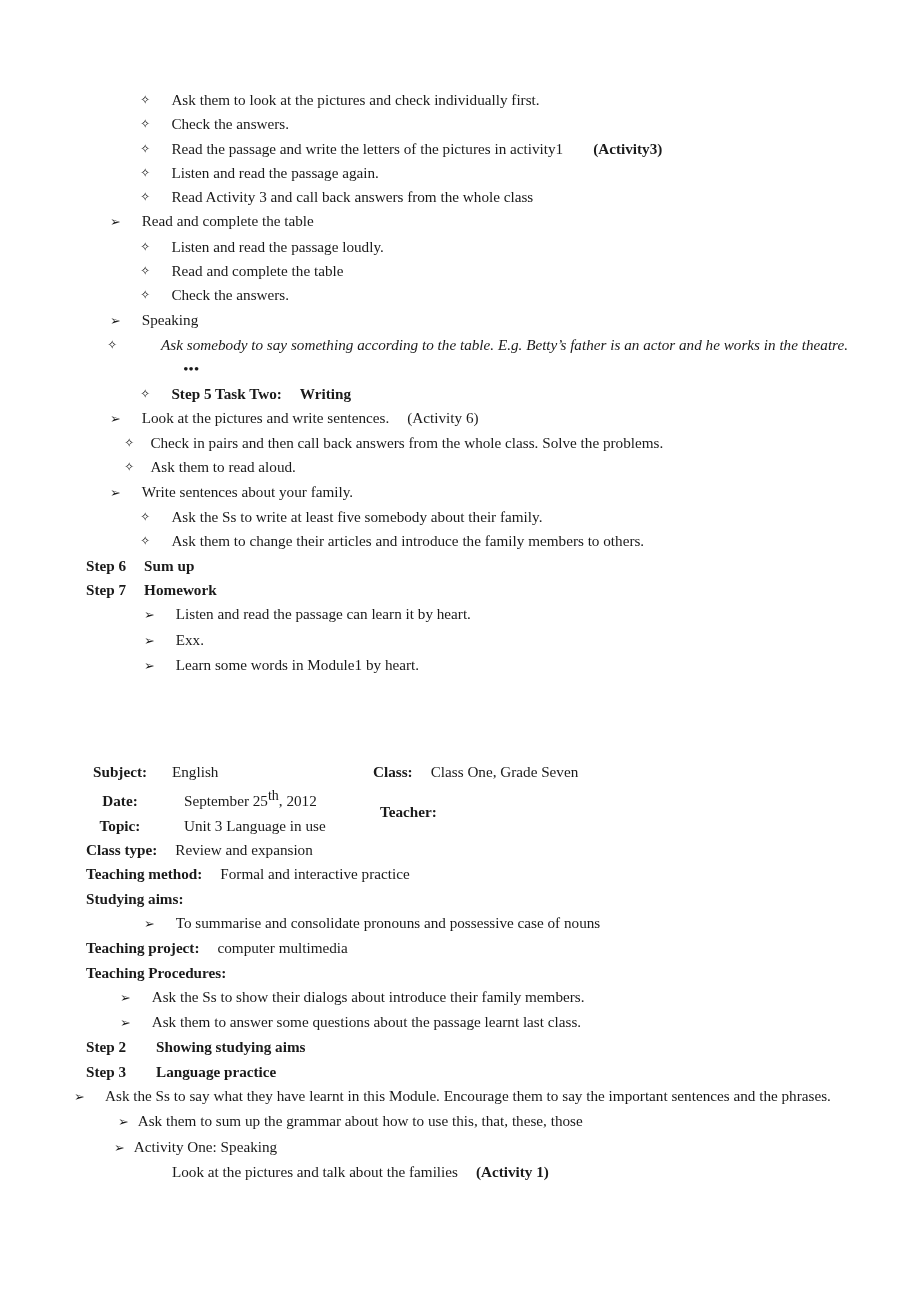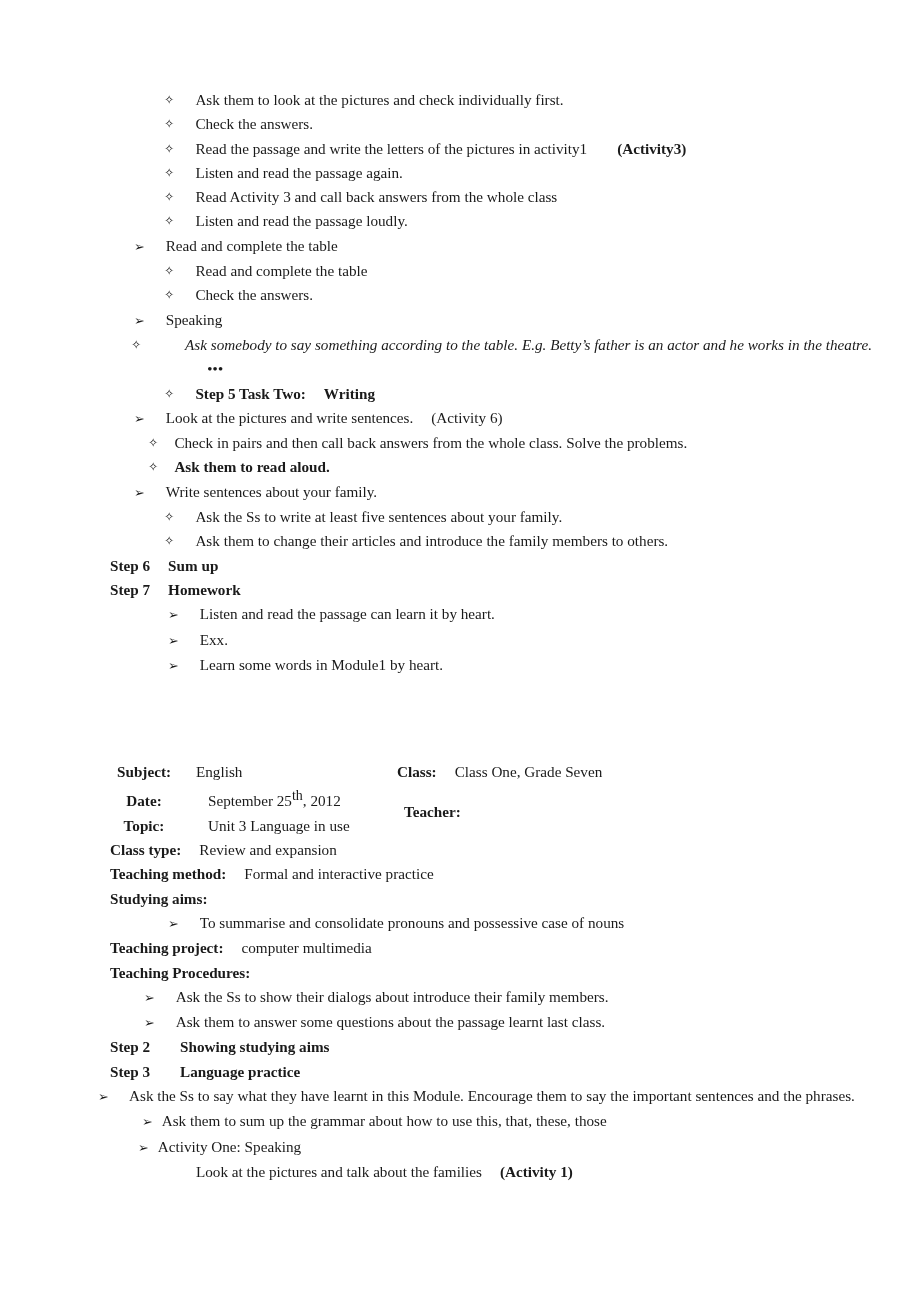--- a/index.html
+++ b/index.html
@@ -13,21 +13,20 @@
     font-family: "Liberation Serif", "DejaVu Serif", serif;
     color: #1a1a1a;
     overflow: hidden;
   }
   .page {
     position: relative;
     width: 868px;
     height: 1302px;
     padding: 0;
     box-sizing: border-box;
-    margin-left: 24px;
   }
   .doc {
     position: absolute;
     left: 86px;
     top: 88px;
     width: 762px;
   }
   .line {
     font-size: 15.2px;
     line-height: 24.3px;
@@ -114,29 +113,29 @@
       </div>
 
       <div class="line lvl-d1">
         <span class="bullet">✧</span><span class="gap-bullet"></span><span>Listen and read the passage again.</span>
       </div>
 
       <div class="line lvl-d1">
         <span class="bullet">✧</span><span class="gap-bullet"></span><span>Read Activity 3 and call back answers from the whole class</span>
       </div>
 
-      <div class="line lvl-d1">
-        <span class="bullet">✧</span><span class="gap-bullet"></span><span>Listen and read the passage loudly.</span>
-      </div>
-
       <div class="line lvl-a1">
         <span class="arrow">➢</span><span class="gap-bullet"></span><span>Read and complete the table</span>
       </div>
 
       <div class="line lvl-d1">
+        <span class="bullet">✧</span><span class="gap-bullet"></span><span>Listen and read the passage loudly.</span>
+      </div>
+
+      <div class="line lvl-d1">
         <span class="bullet">✧</span><span class="gap-bullet"></span><span>Read and complete the table</span>
       </div>
 
       <div class="line lvl-d1">
         <span class="bullet">✧</span><span class="gap-bullet"></span><span>Check the answers.</span>
       </div>
 
       <div class="line lvl-a1">
         <span class="arrow">➢</span><span class="gap-bullet"></span><span>Speaking</span>
       </div>
@@ -150,30 +149,30 @@
       </div>
 
       <div class="line" style="padding-left:24px;">
         <span class="arrow">➢</span><span class="gap-bullet"></span><span>Look at the pictures and write sentences.</span><span class="gap-tab-s"></span><span>(Activity 6)</span>
       </div>
 
       <div class="line" style="padding-left:38px;">
         <span class="bullet">✧</span><span class="gap-bullet-s"></span><span>Check in pairs and then call back answers from the whole class. Solve the problems.</span>
       </div>
 
-      <div class="line" style="padding-left:38px;font-weight:bold;">
+      <div class="line" style="padding-left:38px;">
         <span class="bullet">✧</span><span class="gap-bullet-s"></span><span>Ask them to read aloud.</span>
       </div>
 
       <div class="line lvl-a1">
         <span class="arrow">➢</span><span class="gap-bullet"></span><span>Write sentences about your family.</span>
       </div>
 
       <div class="line lvl-d1">
-        <span class="bullet">✧</span><span class="gap-bullet"></span><span>Ask the Ss to write at least five sentences about your family.</span>
+        <span class="bullet">✧</span><span class="gap-bullet"></span><span>Ask the Ss to write at least five somebody about their family.</span>
       </div>
 
       <div class="line lvl-d1">
         <span class="bullet">✧</span><span class="gap-bullet"></span><span>Ask them to change their articles and introduce the family members to others.</span>
       </div>
 
       <div class="line">
         <span class="b">Step 6</span><span class="gap-tab-s"></span><span class="b">Sum up</span>
       </div>
 

